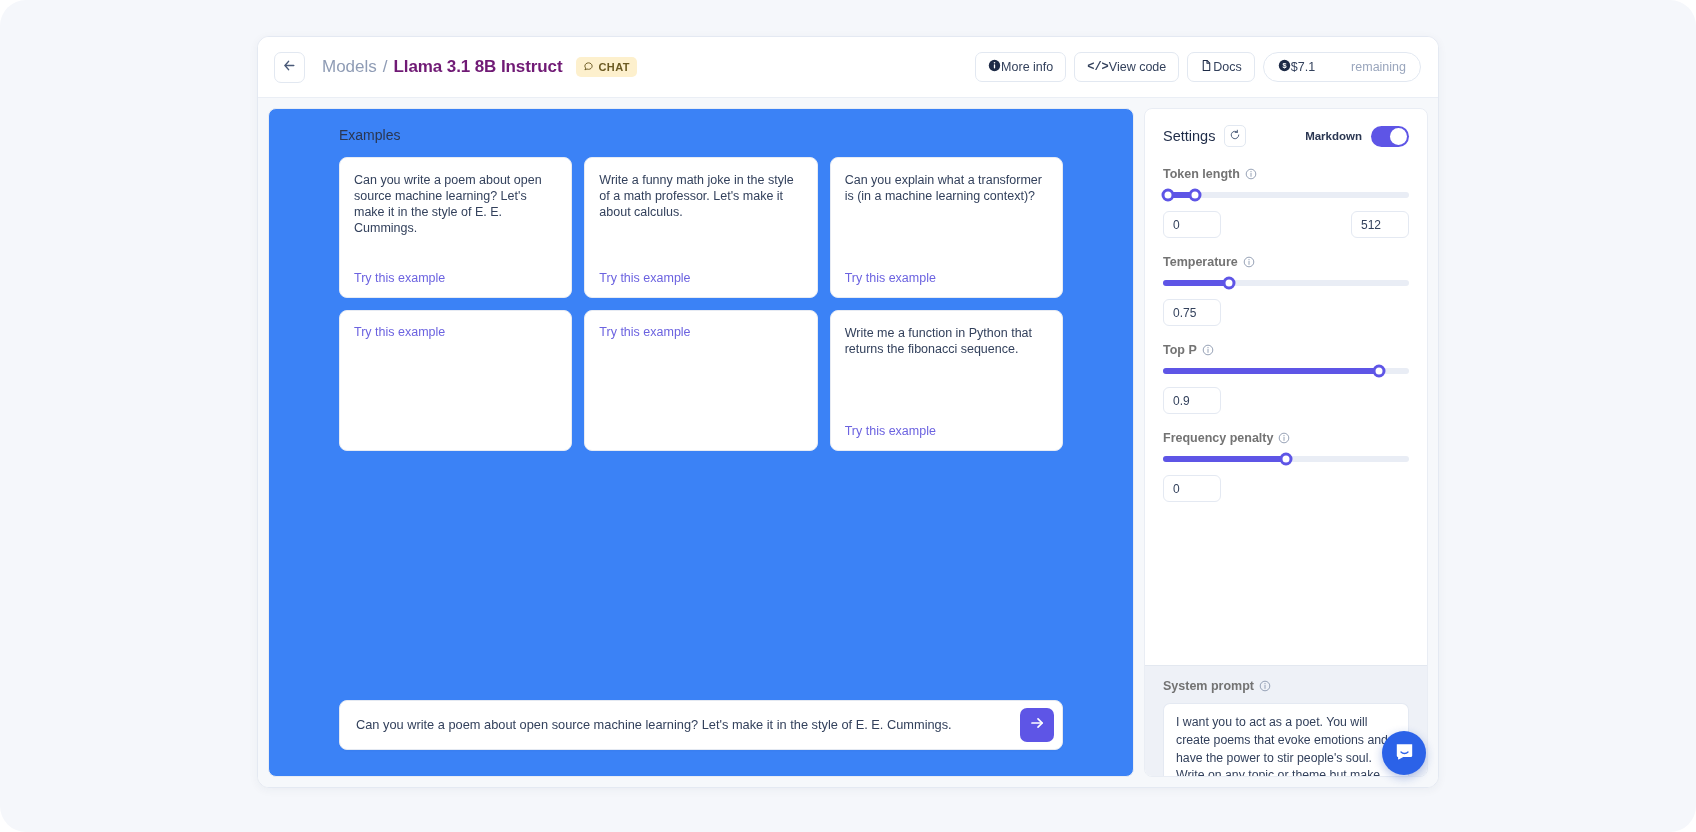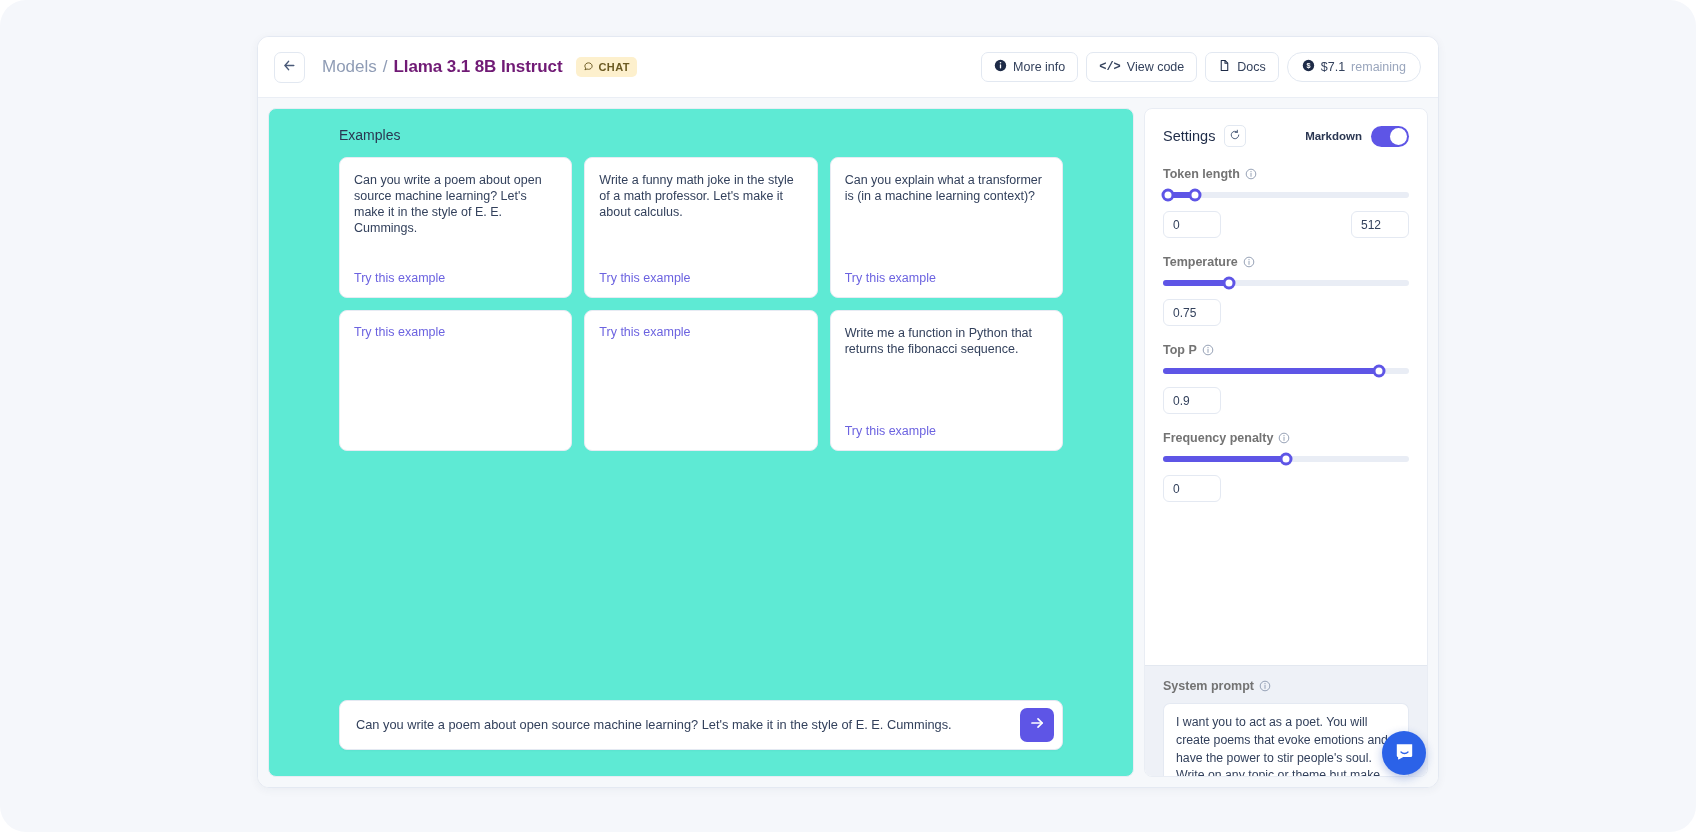--- a/index.html
+++ b/index.html
@@ -79,48 +79,48 @@
 
   .header-actions {
     margin-left: auto;
     display: flex; align-items: center; gap: 8px;
   }
   .hbtn {
     height: 30px;
     border: 1px solid #e2e8f1;
     border-radius: 7px;
     background: #ffffff;
-    display: inline-flex; align-items: center; gap: 6px;
+    display: inline-flex; align-items: center; 
     padding: 0 12px;
     font-size: 12.5px; color: #33415c; font-weight: 400;
     cursor: pointer;
     white-space: nowrap;
   }
   .hbtn svg { width: 13px; height: 13px; flex: 0 0 auto; }
   .hbtn.pill { border-radius: 16px; padding: 0 14px; }
-  .hbtn .muted { color: #9aa6bd; }
+  .hbtn .muted { color: #9aa6bd; margin-left: 36px; }
   .code-glyph {
     font-family: "Liberation Mono", monospace;
     font-size: 12px; color: #33415c; font-weight: 700;
   }
 
   
   .app-body {
     flex: 1 1 auto;
     display: flex;
     min-height: 0;
     background: #f6f8fb;
     padding: 10px;
     gap: 10px;
   }
 
   
   .main-panel {
     flex: 1 1 auto;
-    background: #5eead4;
+    background: #3b82f6;
     border: 1px solid #e9edf4;
     border-radius: 8px;
     display: flex;
     flex-direction: column;
     min-width: 0;
     position: relative;
   }
   .examples-wrap {
     flex: 1 1 auto;
     padding: 18px 70px 0 70px;

